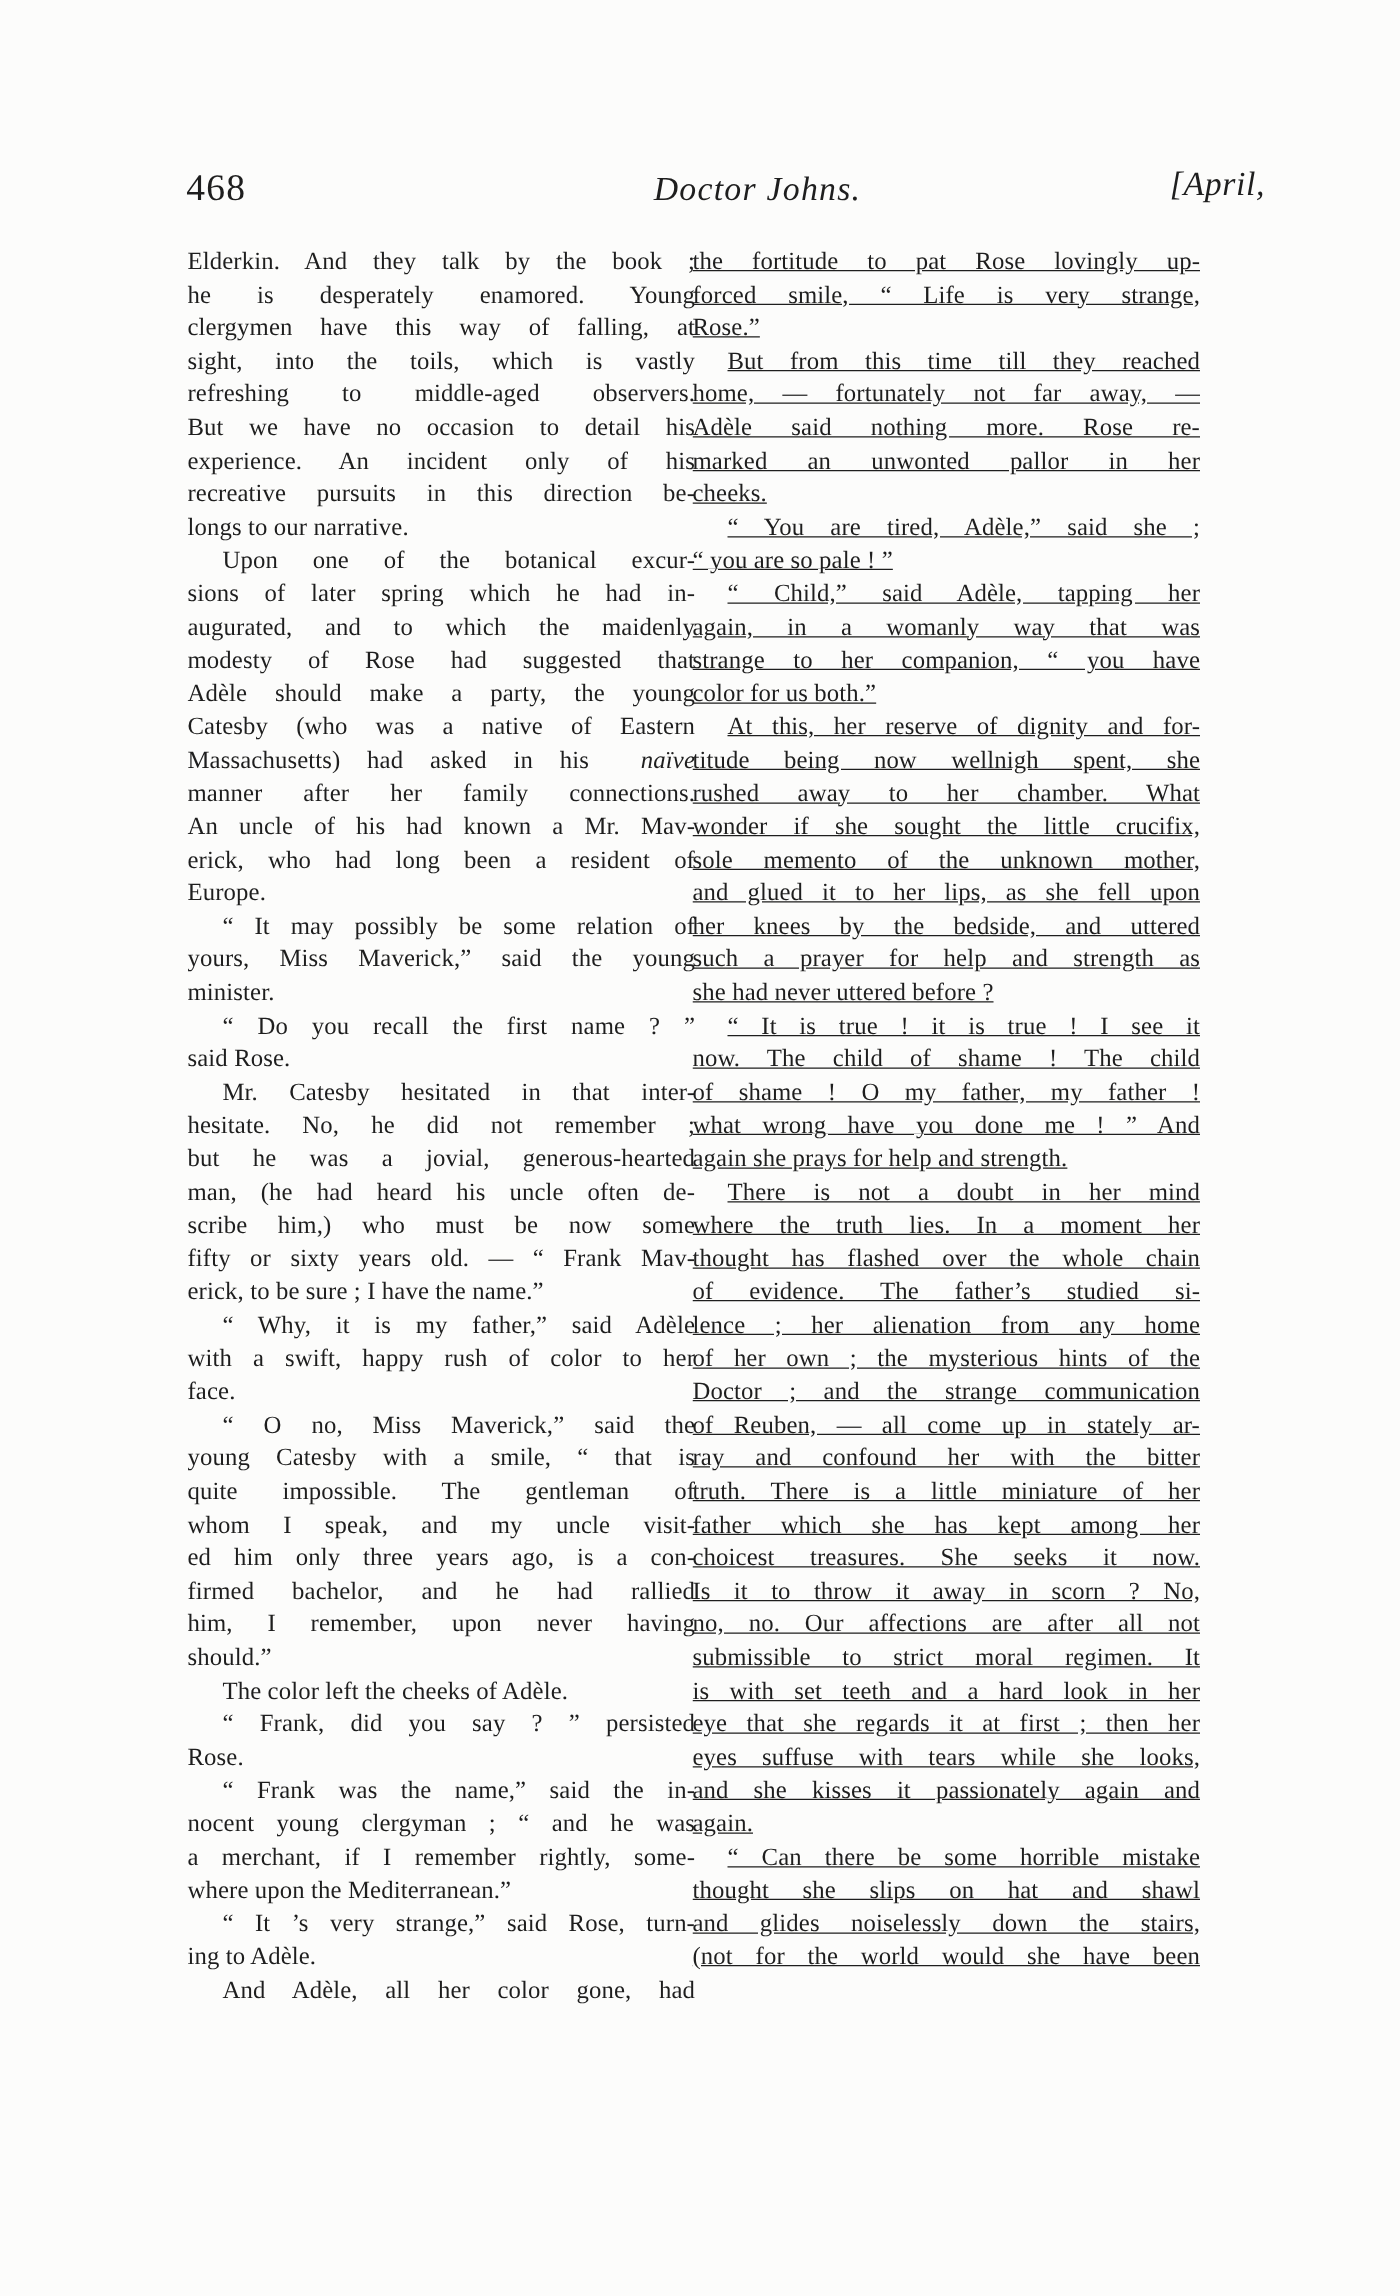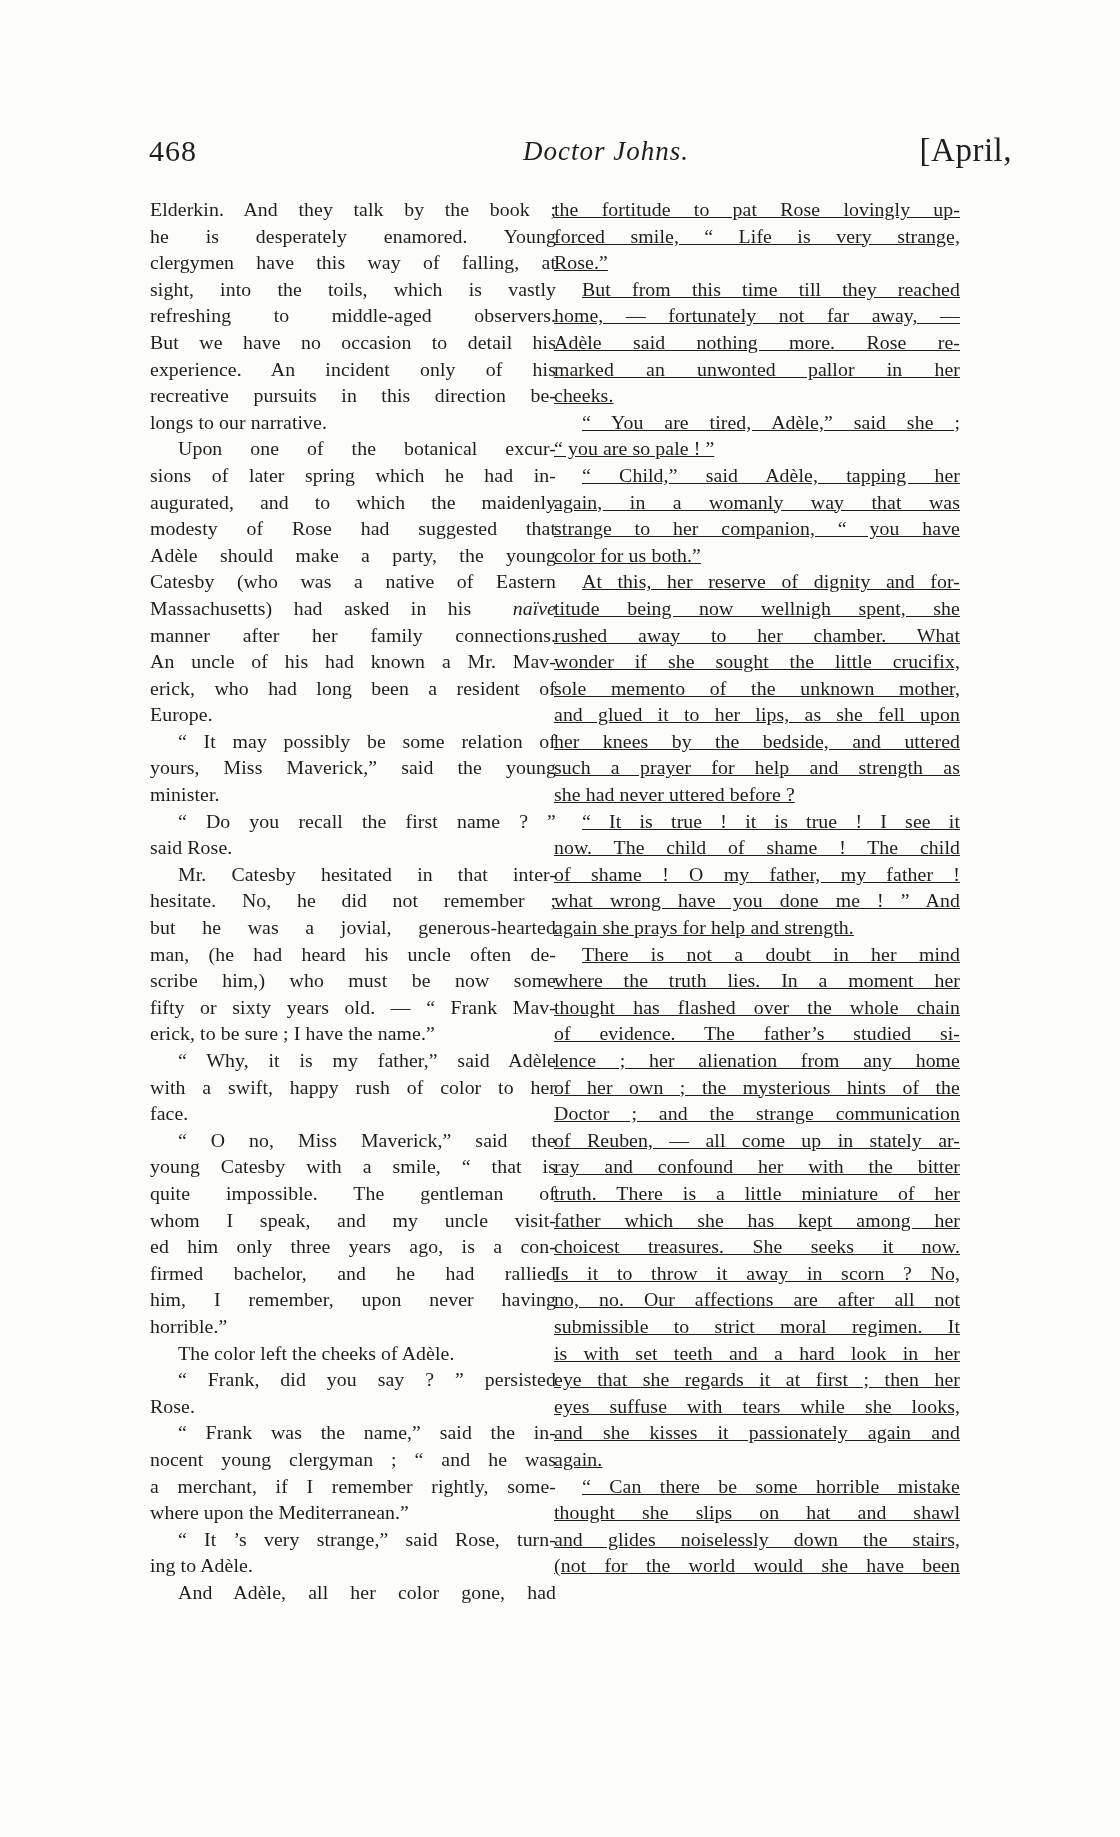--- a/index.html
+++ b/index.html
@@ -17,21 +17,21 @@
   .pageno{
     position:absolute;left:149px;top:134px;
     font-size:30px;letter-spacing:1px;
   }
   .running-title{
     position:absolute;left:160px;top:136px;width:840px;
     text-align:center;font-style:italic;font-size:27px;letter-spacing:1px;margin-left:26px;
   }
   .issue-date{
     position:absolute;top:132px;right:108px;
-    font-size:33px;letter-spacing:0.5px;
+    font-size:27px;letter-spacing:0.5px;font-style:italic;
   }
   .col{
     position:absolute;top:196px;width:406px;
   }
   #col-left{left:150px;}
   #col-right{left:554px;text-decoration:underline;}
   .line{
     font-size:19.8px;
     line-height:26.6px;height:26.6px;
     text-align:justify;
@@ -86,21 +86,21 @@
       <div class="line first">“ Why, it is my father,” said Adèle</div>
       <div class="line">with a swift, happy rush of color to her</div>
       <div class="line last">face.</div>
       <div class="line first">“ O no, Miss Maverick,” said the</div>
       <div class="line">young Catesby with a smile, “ that is</div>
       <div class="line">quite impossible.  The gentleman of</div>
       <div class="line">whom I speak, and my uncle visit-</div>
       <div class="line">ed him only three years ago, is a con-</div>
       <div class="line">firmed bachelor, and he had rallied</div>
       <div class="line">him, I remember, upon never having</div>
-      <div class="line last">horrible.”</div>
+      <div class="line last">should.”</div>
       <div class="line first last">The color left the cheeks of Adèle.</div>
       <div class="line first">“ Frank, did you say ? ” persisted</div>
       <div class="line last">Rose.</div>
       <div class="line first">“ Frank was the name,” said the in-</div>
       <div class="line">nocent young clergyman ; “ and he was</div>
       <div class="line">a merchant, if I remember rightly, some-</div>
       <div class="line last">where upon the Mediterranean.”</div>
       <div class="line first">“ It ’s very strange,” said Rose, turn-</div>
       <div class="line last">ing to Adèle.</div>
       <div class="line first">And Adèle, all her color gone, had</div>

